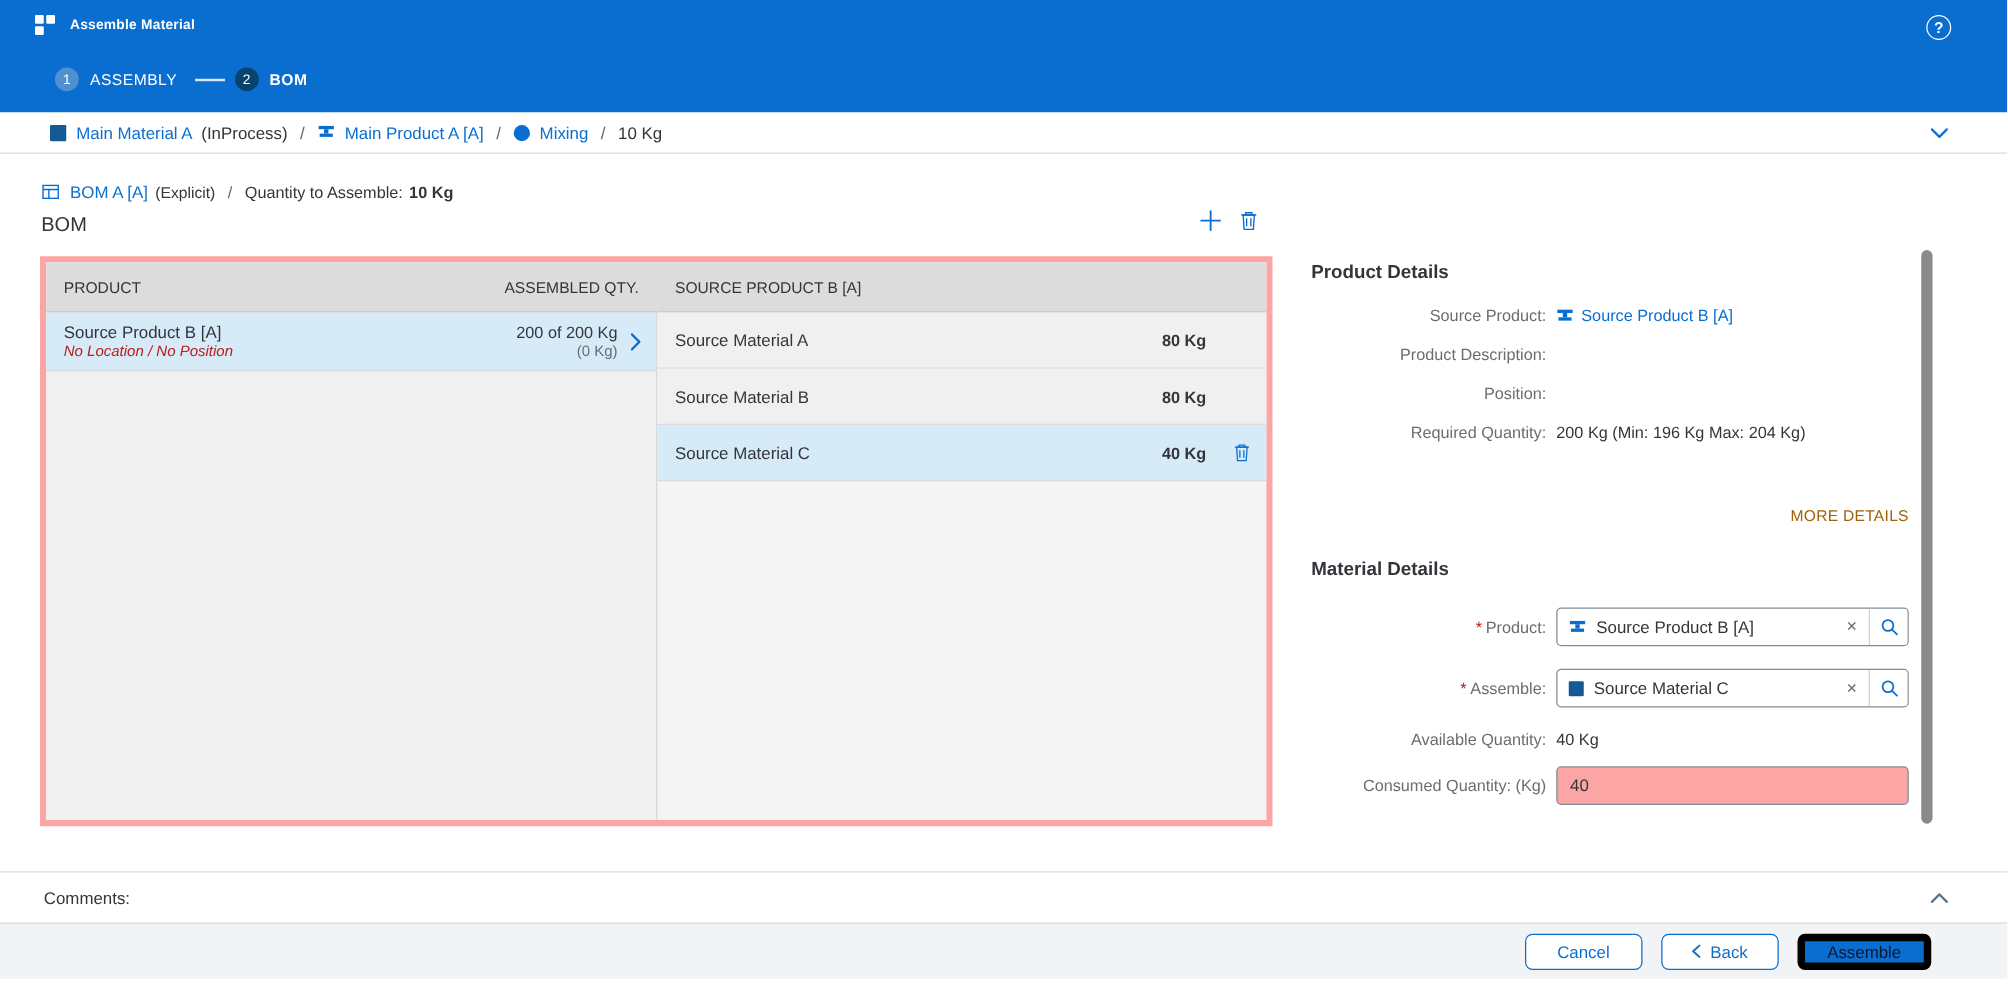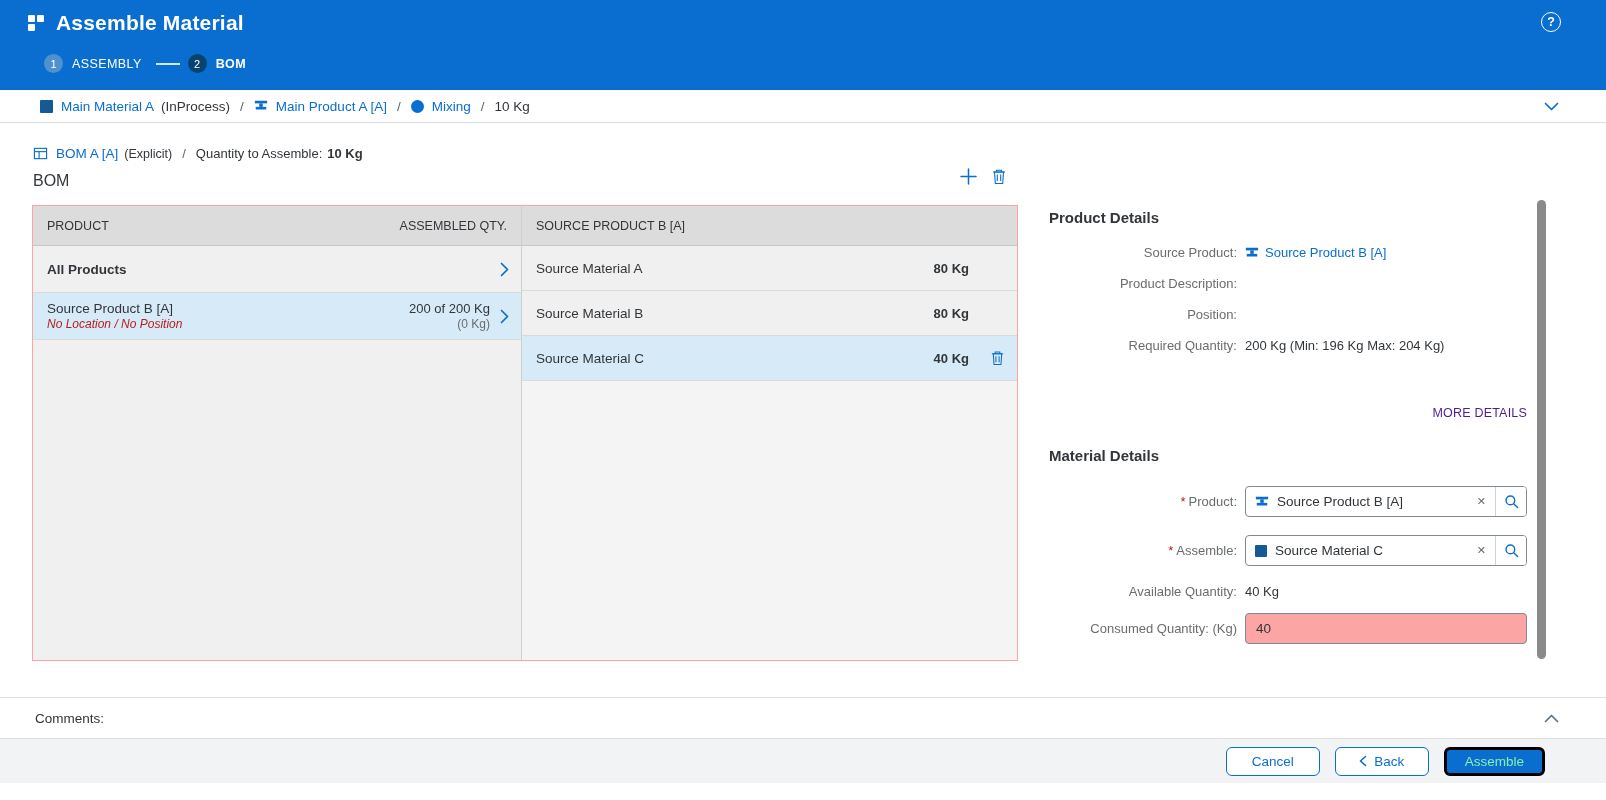--- a/index.html
+++ b/index.html
@@ -2,21 +2,21 @@
 <html><head>
 <meta charset="utf-8">
 <style>
   * { margin:0; padding:0; box-sizing:border-box; }
   body { font-family:"Liberation Sans", sans-serif; background:#fff; color:#32363a; }
   .screen { position:relative; width:1606px; height:800px; background:#fff; overflow:hidden; }
 
   
   .app-header { position:absolute; top:0; left:0; width:100%; height:90px; background:#0a6ed1; }
   .brand { position:absolute; left:27px; top:11px; display:flex; align-items:center; gap:11px; color:#fff; }
-  .brand-title { font-size:21px; font-weight:600; letter-spacing:.2px; }
+  .brand-title { font-size:11px; font-weight:600; letter-spacing:.2px; }
   .help-btn { position:absolute; right:45px; top:12px; width:20px; height:20px; border:1.6px solid #fff;
               border-radius:50%; color:#fff; font-size:12.5px; font-weight:700; display:flex;
               align-items:center; justify-content:center; cursor:pointer; }
   .steps { position:absolute; left:44px; top:54px; display:flex; align-items:center; color:#fff; }
   .step { display:flex; align-items:center; cursor:pointer; }
   .step-circle { width:19px; height:19px; border-radius:50%; display:flex; align-items:center;
                  justify-content:center; font-size:11px; color:#fff; }
   .step-1 .step-circle { background:#4f91cf; }
   .step-2 .step-circle { background:#08436f; }
   .step-label { margin-left:9px; font-size:12.5px; letter-spacing:.4px; }
@@ -40,21 +40,21 @@
   .bom-crumb { position:absolute; left:33px; top:146px; display:flex; align-items:center; font-size:13px; }
   .bom-name { color:#0a6ed1; font-size:13.5px; cursor:pointer; }
   .bom-type { margin-left:6px; font-size:12.5px; }
   .qta-value { font-weight:700; margin-left:5px; }
   .bom-title { position:absolute; left:33px; top:172px; font-size:16px; }
   .table-actions { position:absolute; left:959px; top:167px; display:flex; align-items:center; gap:13px; }
   .icon-btn { display:flex; align-items:center; cursor:pointer; background:none; border:none; padding:0; }
 
   
   .bom-table { position:absolute; left:32px; top:205px; width:986px; height:456px; display:flex;
-               border:1px solid #fca5a5; }
+               border:5px solid #fca5a5; }
   .panel-left { width:489px; border-right:1px solid #cfcfcf; background:#f0f0f0; display:flex; flex-direction:column; }
   .panel-right { flex:1; background:#f4f4f4; display:flex; flex-direction:column; }
   .panel-header { flex:0 0 40px; background:#dcdcdc; border-bottom:1px solid #c6c6c6; display:flex;
                   align-items:center; justify-content:space-between; padding:0 14px; font-size:12.5px; }
   .row { display:flex; align-items:center; border-bottom:1px solid #dadada; background:#f0f0f0;
          padding:0 12px 0 14px; cursor:pointer; }
   .row.selected { background:#d6eaf8; }
   .prow { flex:0 0 47px; }
   .mrow { flex:0 0 45px; }
   .p-name { font-weight:700; font-size:13.5px; flex:1; }
@@ -69,21 +69,21 @@
   .m-qty { font-weight:700; font-size:13px; }
   .m-slot { width:36px; display:flex; justify-content:flex-end; align-items:center; }
 
   
   .pd-title { position:absolute; left:1049px; top:209px; font-size:15px; font-weight:600; }
   .pd-fields { position:absolute; left:1049px; top:243px; width:478px; }
   .field-row { display:flex; margin-bottom:12px; line-height:19px; font-size:13px; }
   .field-label { flex:0 0 188px; text-align:right; color:#6a6d70; }
   .field-value { margin-left:8px; display:flex; align-items:center; gap:6px; }
   .more-details { position:absolute; left:1049px; top:406px; width:478px; text-align:right;
-                  font-size:12.5px; letter-spacing:.2px; color:#4c1d95; cursor:pointer; }
+                  font-size:12.5px; letter-spacing:.2px; color:#a16207; cursor:pointer; }
   .md-title { position:absolute; left:1049px; top:447px; font-size:15px; font-weight:600; }
   .md-form { position:absolute; left:1049px; top:486px; width:478px; }
   .form-row { display:flex; align-items:center; margin-bottom:18px; }
   .form-label { flex:0 0 188px; text-align:right; color:#6a6d70; font-size:13px; }
   .req { color:#c01616; margin-right:3px; }
   .control { margin-left:8px; width:282px; }
   .input-group { display:flex; align-items:center; height:31px; border:1px solid #7f8a94;
                  border-radius:4px; background:#fff; overflow:hidden; cursor:pointer; }
   .ig-icon { margin-left:9px; display:flex; align-items:center; }
   .ig-text { margin-left:8px; flex:1; font-size:13.5px; color:#32363a; white-space:nowrap; }
@@ -104,21 +104,21 @@
                   border-top:1px solid #d8dde1; display:flex; align-items:center;
                   padding:0 47px 0 35px; font-size:13.5px; }
   .comments-caret { margin-left:auto; display:flex; cursor:pointer; }
   .footer-bar { position:absolute; left:0; top:738px; width:100%; height:45px; background:#f2f3f4;
                 border-top:1px solid #dcdcdc; display:flex; align-items:center; justify-content:flex-end;
                 gap:15px; padding-right:61px; }
   .btn { height:29px; min-width:94px; padding:0 18px; border-radius:6px; font-size:13.5px;
          font-family:"Liberation Sans", sans-serif; display:flex; align-items:center;
          justify-content:center; cursor:pointer; }
   .btn-outline { background:#fff; border:1px solid #0a6ed1; color:#0a6ed1; }
-  .btn-primary { background:#0a6ed1; border:3px solid #000000; color:#86efac; }
+  .btn-primary { background:#0a6ed1; border:6px solid #000000; color:#0f172a; }
   .btn-back svg { margin-right:7px; }
 </style>
 </head>
 <body>
 
 <div class="screen">
 
   <div class="app-header">
     <div class="brand">
       <span class="icon-gap" style="margin-right:0;">
@@ -205,28 +205,20 @@
         </svg>
     </button>
   </div>
 
   <div class="bom-table">
     <div class="panel-left">
       <div class="panel-header">
         <span>PRODUCT</span>
         <span>ASSEMBLED QTY.</span>
       </div>
-      <div class="row prow">
-        <div class="p-name">All Products</div>
-        <span class="chev">
-          <svg width="9" height="15" viewBox="0 0 9 15" fill="none" stroke="#0a6ed1" stroke-width="1.7" stroke-linecap="round" stroke-linejoin="round">
-              <path d="M1.5 1.5l6 6-6 6"></path>
-            </svg>
-        </span>
-      </div>
       <div class="row prow selected">
         <div class="p-main">
           <div class="p-title">Source Product B [A]</div>
           <div class="p-sub">No Location / No Position</div>
         </div>
         <div class="p-qty">
           <div class="qty-main">200 of 200 Kg</div>
           <div class="qty-sub">(0 Kg)</div>
         </div>
         <span class="chev">

